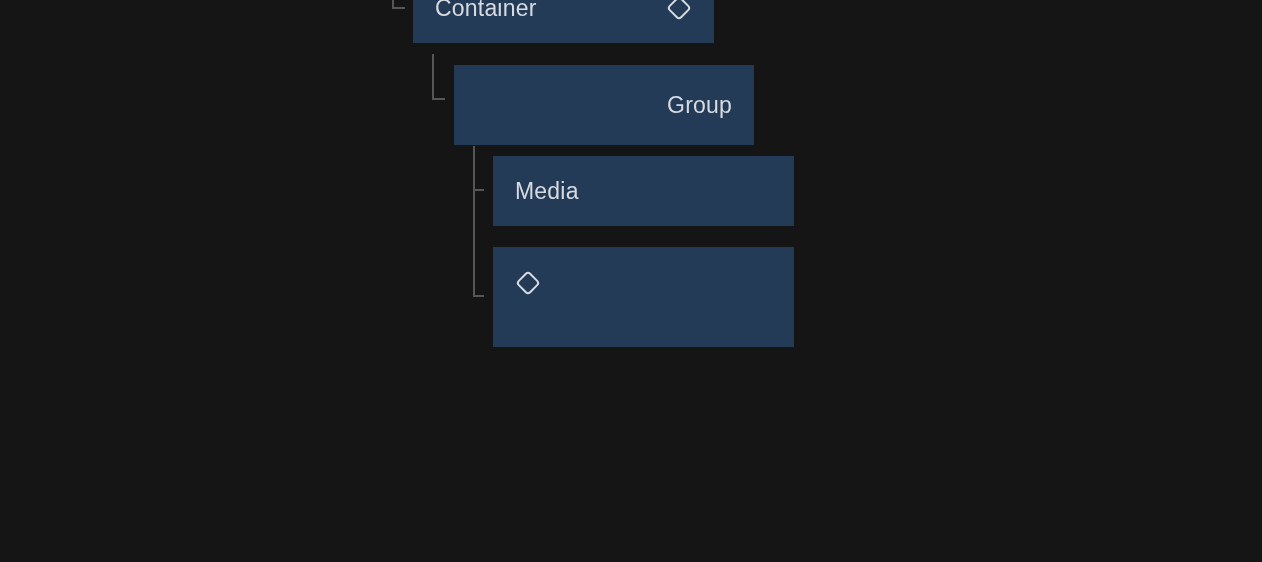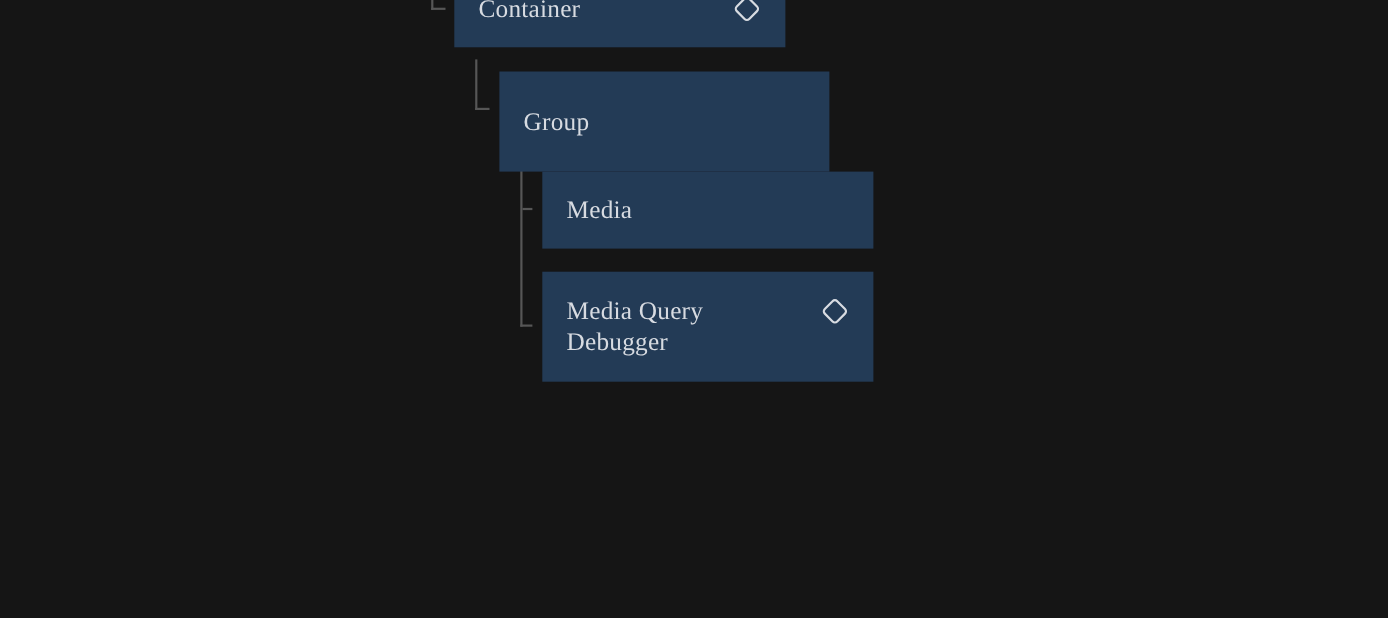--- a/index.html
+++ b/index.html
@@ -6,21 +6,21 @@
     margin: 0;
     padding: 0;
     background: #151515;
   }
   .canvas {
     position: relative;
     width: 1262px;
     height: 562px;
     overflow: hidden;
     background: #151515;
-    font-family: Liberation Serif, serif;
+    font-family: Liberation Sans, sans-serif;
   }
 
   
   .node {
     position: absolute;
     background: #233b56;
     color: #d7dbe1;
     display: flex;
     align-items: center;
     justify-content: space-between;
@@ -35,21 +35,21 @@
     letter-spacing: 0.2px;
   }
   .node .icon {
     flex: 0 0 auto;
     display: flex;
     align-items: center;
   }
   .node .icon svg { display: block; }
 
   .node--container { left: 413px; top: -27px; width: 301px; height: 70px; }
-  .node--group     { left: 454px; top:  65px; width: 300px; height: 91px; }
+  .node--group     { left: 454px; top:  65px; width: 300px; height: 80px; justify-content: flex-end; }
   .node--text      { left: 493px; top: 156px; width: 301px; height: 70px; }
   .node--media     { left: 493px; top: 247px; width: 301px; height: 100px; }
   
   .node--media .icon { transform: translateY(-14px); }
 
   
   .conn { position: absolute; }
   .conn--elbow {
     border-left: 2px solid #565656;
     border-bottom: 2px solid #565656;
@@ -85,21 +85,20 @@
 
   <div class="node node--group">
     <span class="label">Group</span>
   </div>
 
   <div class="node node--text">
     <span class="label">Media</span>
   </div>
 
   <div class="node node--media">
-    <span class="label">Media Query Debugger</span>
     <span class="icon">
       <svg width="26" height="26" viewBox="0 0 26 26" fill="none">
         <rect x="5" y="5" width="16" height="16" rx="3" transform="rotate(45 13 13)" stroke="#d7dbe1" stroke-width="2"></rect>
       </svg>
     </span>
   </div>
 
 </div>
 
 </body></html>

